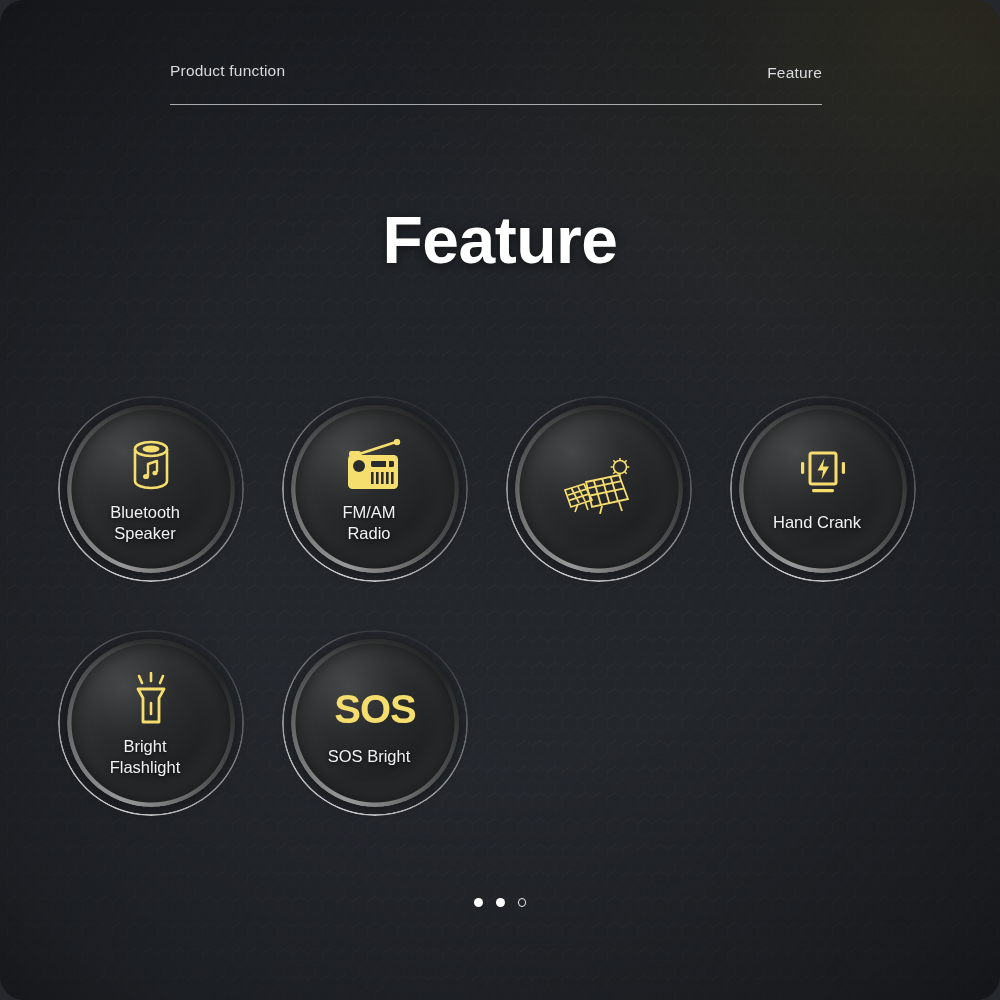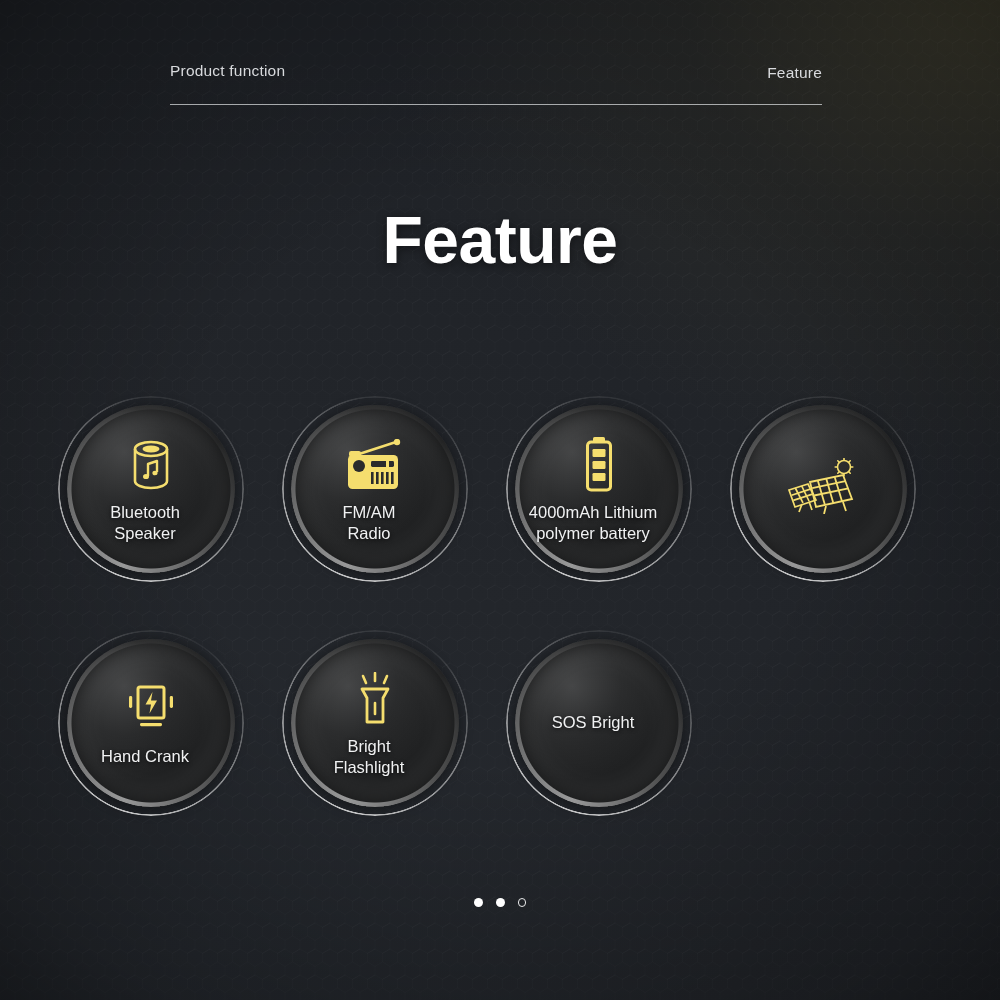--- a/index.html
+++ b/index.html
@@ -14,20 +14,21 @@
 
   #stage {
     position: relative;
     width: 1000px;
     height: 1000px;
     overflow: hidden;
     background:
       radial-gradient(ellipse 900px 700px at 100% 0%, rgba(86,80,50,0.55) 0%, rgba(60,57,40,0.25) 35%, rgba(0,0,0,0) 68%),
       radial-gradient(ellipse 1200px 900px at 20% 95%, #262a30 0%, #23262b 45%, #1f2227 100%),
       linear-gradient(150deg, #272b31 0%, #23262b 50%, #1f2227 100%);
+    border-radius: 24px;
   }
 
   
   #hexlayer {
     position: absolute;
     inset: 0;
     opacity: 0.55;
     pointer-events: none;
   }
 
@@ -279,37 +280,20 @@
               <rect x="42" y="33" width="2.6" height="12"></rect>
               <rect x="47" y="33" width="2.6" height="12"></rect>
             </g>
           </svg>
         </div>
         <div class="cell-label">FM/AM
 Radio</div>
       </div>
     </div>
 
-    <div class="cell">
-      <div class="ring"></div>
-      <div class="orb"></div>
-      <div class="cell-content">
-        <div class="icon-box">
-          <svg width="34" height="56" viewBox="0 0 34 56" xmlns="http://www.w3.org/2000/svg">
-            <rect x="11" y="0" width="12" height="5" rx="1.6" fill="#f5de6e"></rect>
-            <rect x="5.5" y="5" width="23" height="48" rx="3.6" fill="none" stroke="#f5de6e" stroke-width="3"></rect>
-            <rect x="10.5" y="12" width="13" height="8" rx="1.2" fill="#f5de6e"></rect>
-            <rect x="10.5" y="24" width="13" height="8" rx="1.2" fill="#f5de6e"></rect>
-            <rect x="10.5" y="36" width="13" height="8" rx="1.2" fill="#f5de6e"></rect>
-          </svg>
-        </div>
-        <div class="cell-label">4000mAh Lithium
-polymer battery</div>
-      </div>
-    </div>
 
     <div class="cell">
       <div class="ring"></div>
       <div class="orb"></div>
       <div class="cell-content">
         <div class="icon-box">
           <svg width="74" height="56" viewBox="0 0 74 56" xmlns="http://www.w3.org/2000/svg">
             <g stroke="#f5de6e" stroke-width="1.6" fill="none">
               <circle cx="58" cy="9" r="6.5"></circle>
               <path d="M58 0.2 L58 2.2 M58 15.8 L58 17.8 M49.2 9 L51.2 9 M64.8 9 L66.8 9
@@ -369,20 +353,23 @@
         </div>
         <div class="cell-label">Bright
 Flashlight</div>
       </div>
     </div>
 
     <div class="cell">
       <div class="ring"></div>
       <div class="orb"></div>
       <div class="cell-content">
+        <div class="icon-box">
+          <span class="sos-text">SOS</span>
+        </div>
         <div class="cell-label">SOS Bright</div>
       </div>
     </div>
 
 
   </div>
 
   <div class="dots">
     <span class="dot"></span>
     <span class="dot"></span>

